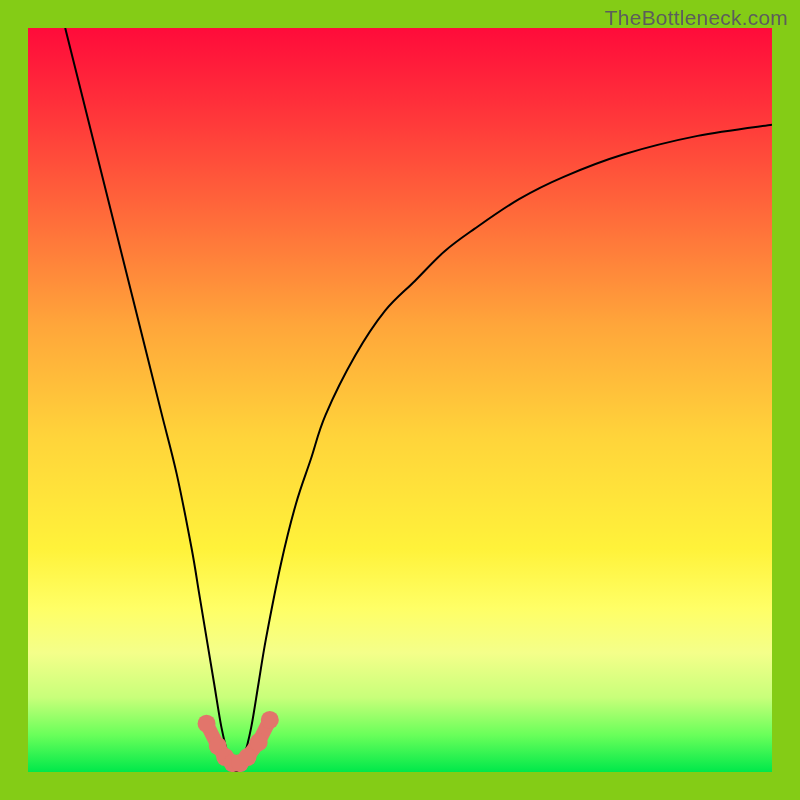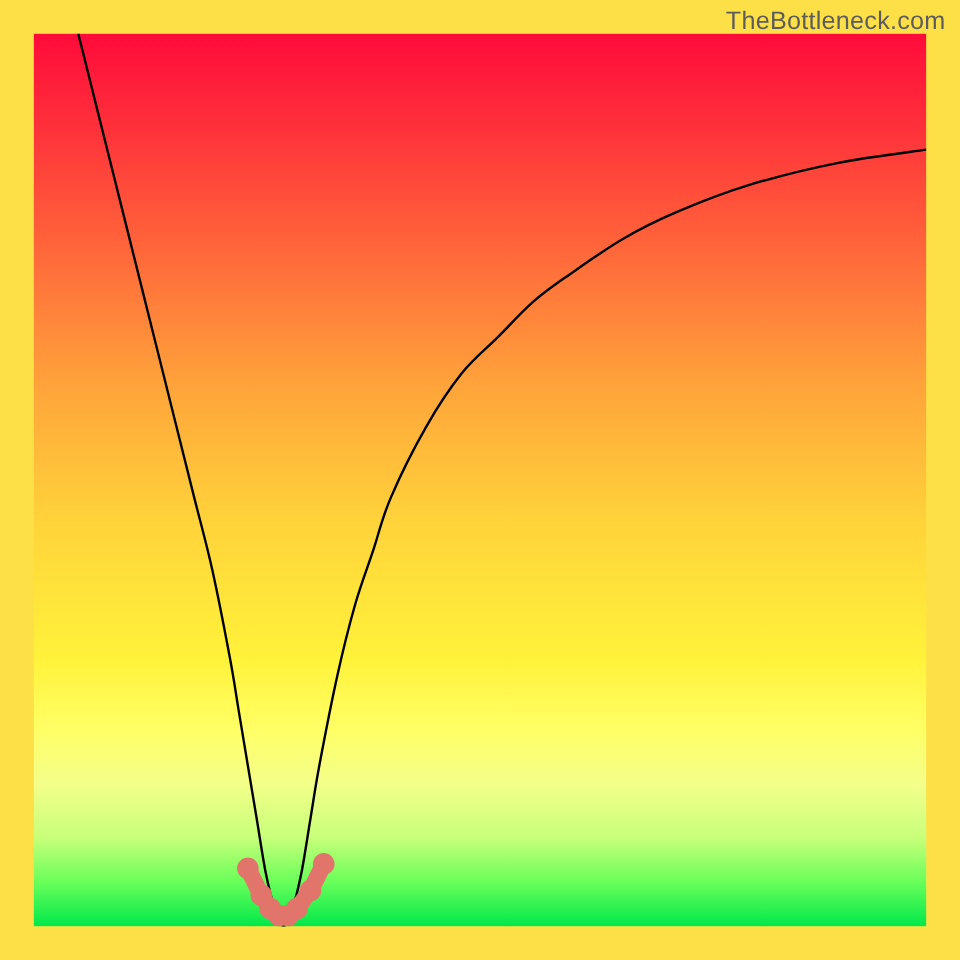--- a/index.html
+++ b/index.html
@@ -10,21 +10,21 @@
     background: #000;
     overflow: hidden;
     font-family: Arial, Helvetica, sans-serif;
   }
   .frame {
     position: absolute;
     top: 0;
     left: 0;
     width: 800px;
     height: 800px;
-    background: #fde047;
+    background: #84cc16;
   }
   .watermark {
     position: absolute;
     top: 6px;
     right: 12px;
     color: #5c5c5c;
     font-size: 21px;
     letter-spacing: 0.2px;
     font-weight: 400;
   }

